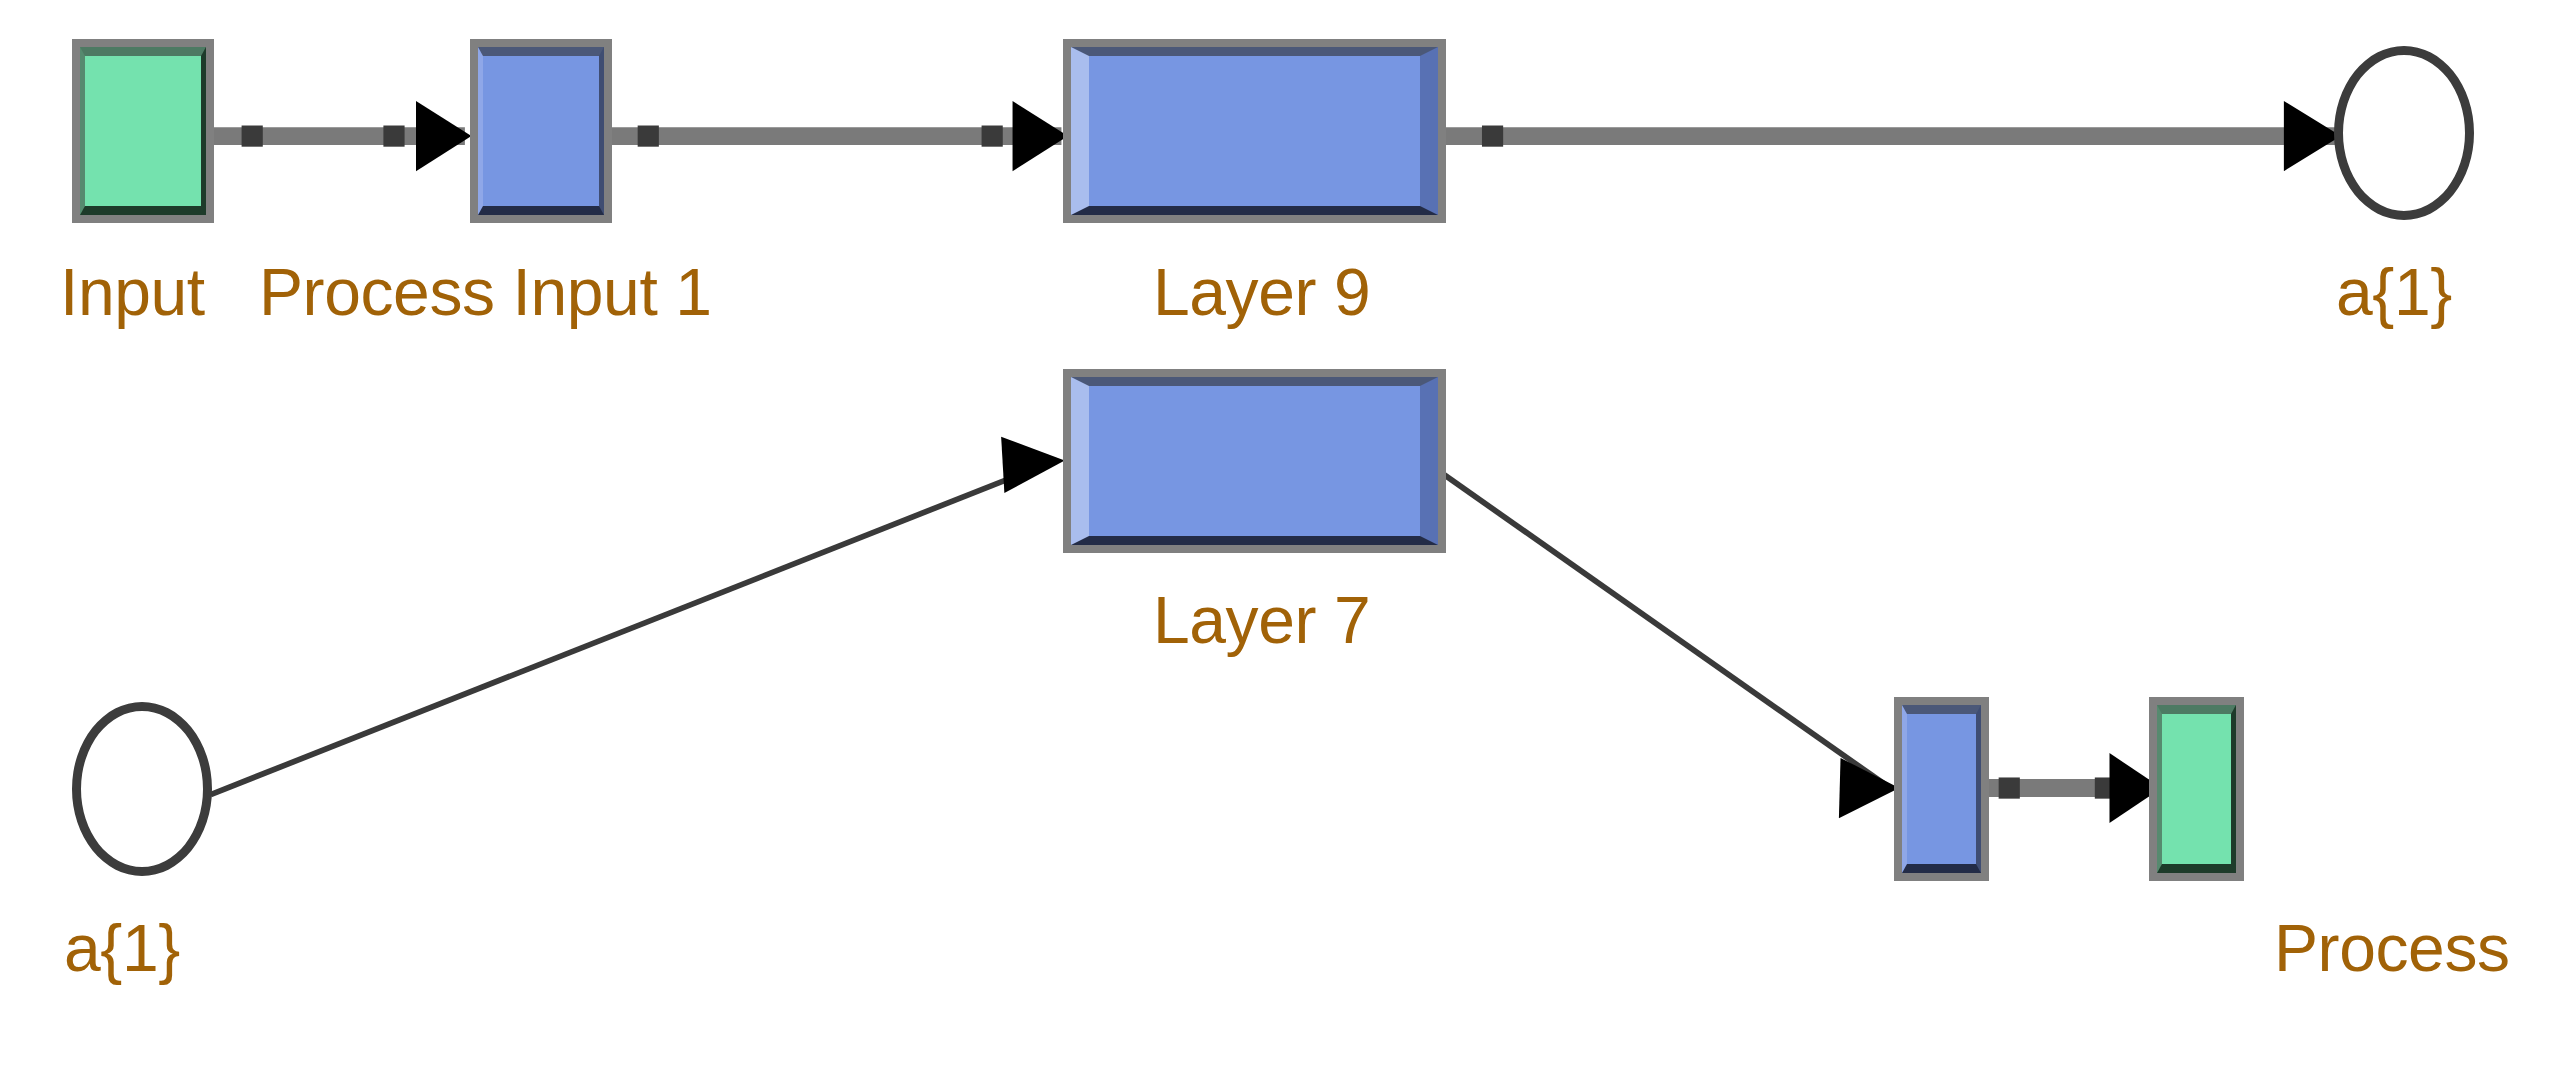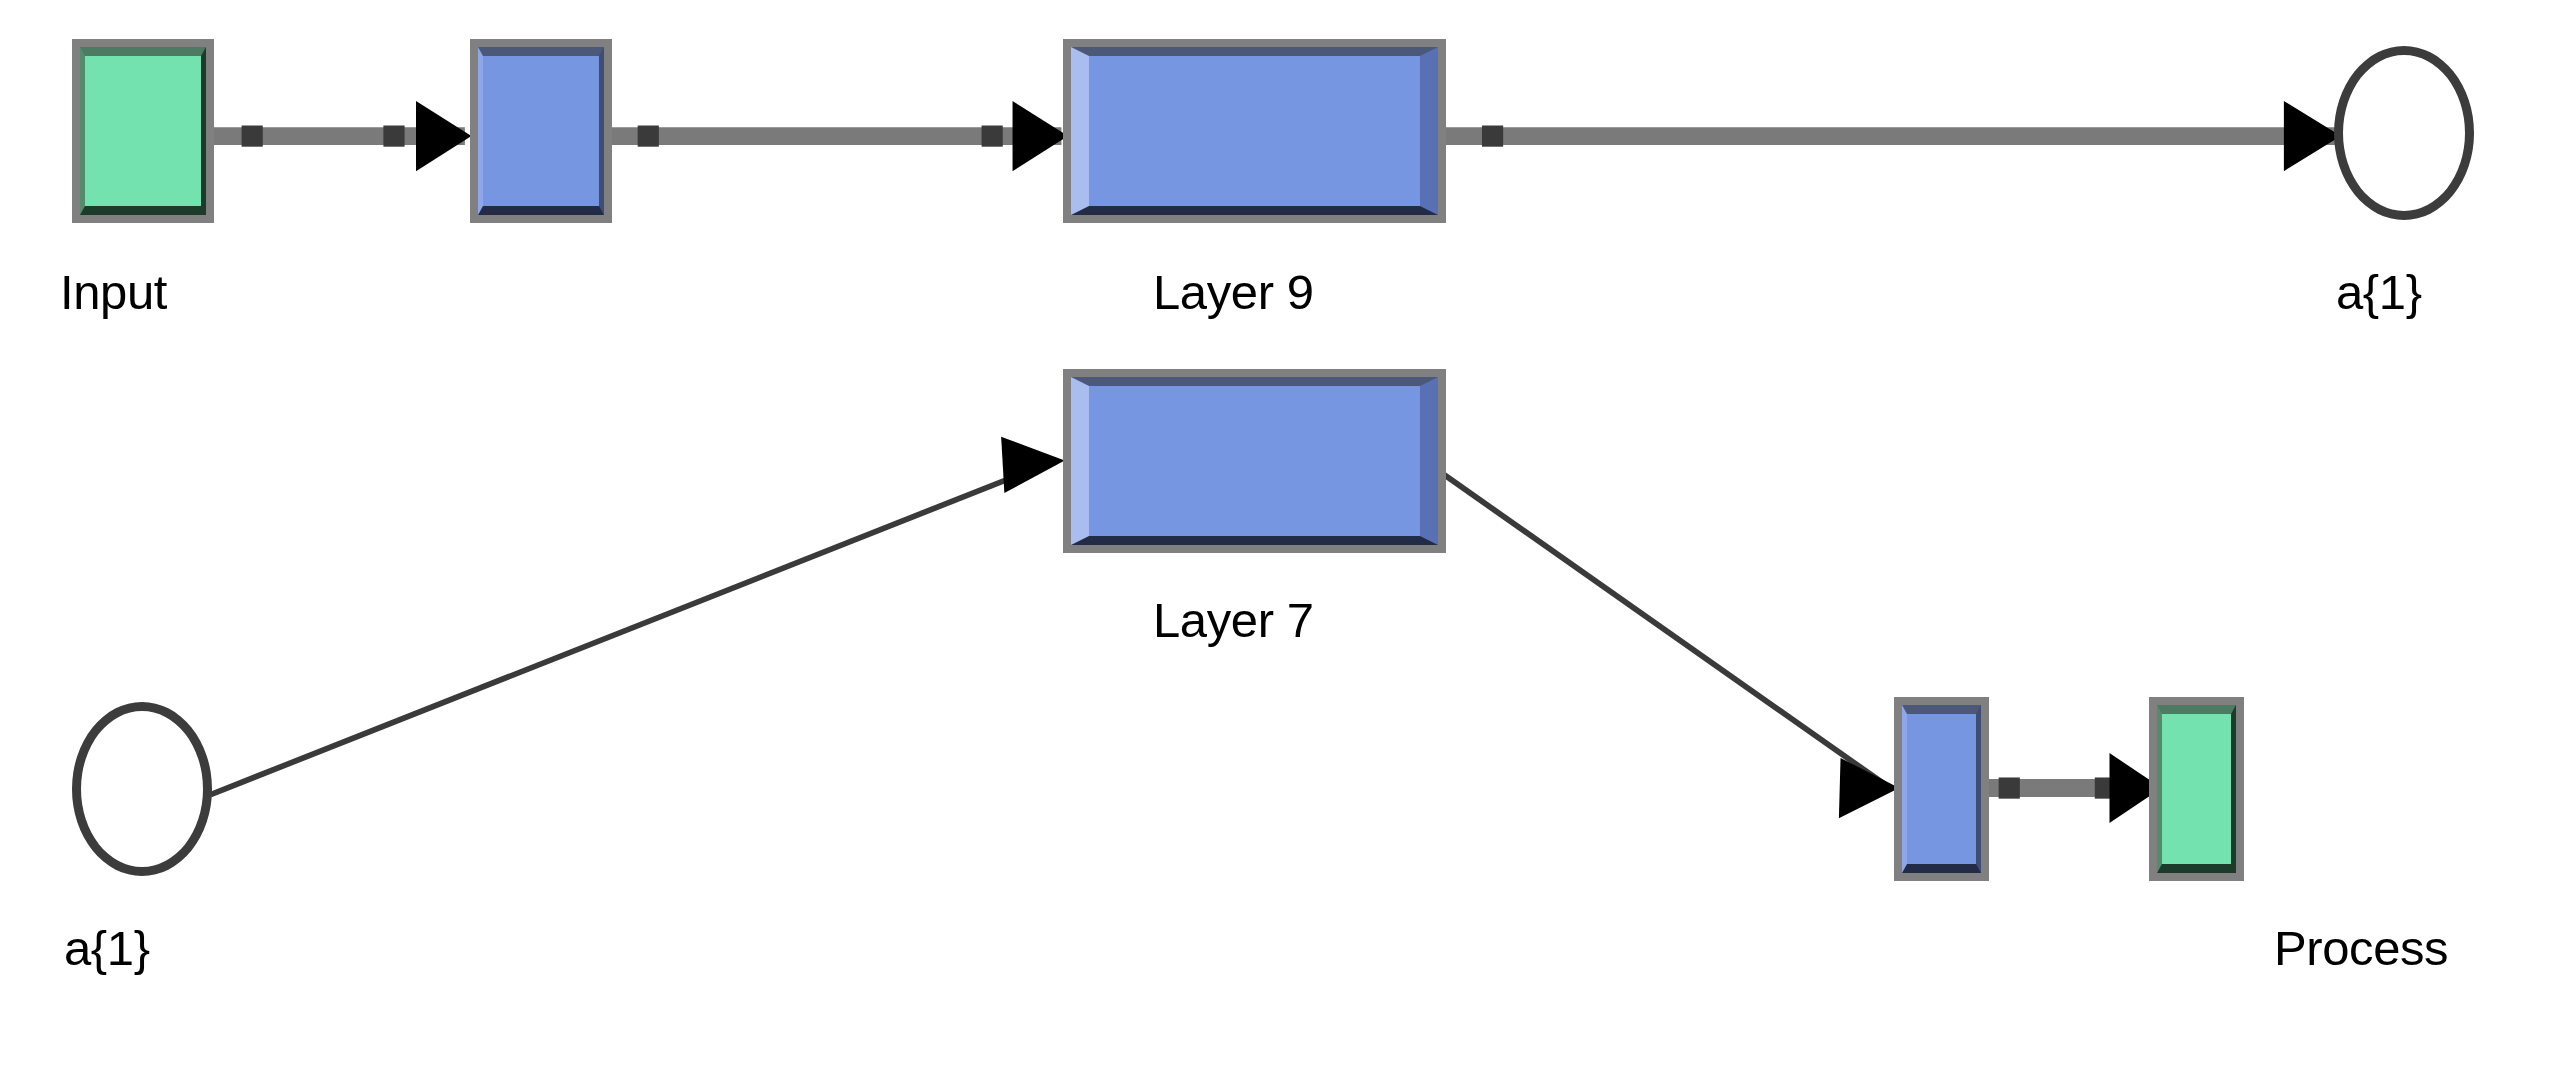--- a/index.html
+++ b/index.html
@@ -72,23 +72,23 @@
   }
   .node-circle {
     position: absolute;
     border: 9px solid #3c3c3c;
     border-radius: 50%;
     background: #ffffff;
     box-sizing: border-box;
   }
   .label {
     position: absolute;
-    color: #000000;
+    color: #a16207;
     font-family: "Liberation Sans", sans-serif;
-    font-size: 49px;
+    font-size: 66px;
     line-height: 60px;
     white-space: nowrap;
     letter-spacing: -0.4px;
   }
 </style>
 </head>
 <body>
 
 <div id="canvas">
 
@@ -137,20 +137,21 @@
       <div class="face face-green"></div>
     </div>
   </div>
   <div class="label" style="left:60px; top:262px;">Input</div>
 
   <div class="node block" style="left:470px; top:39px; width:142px; height:184px;">
     <div class="inner">
       <div class="face face-blue"></div>
     </div>
   </div>
+  <div class="label" style="left:259px; top:262px;">Process Input 1</div>
 
   <div class="node block" style="left:1063px; top:39px; width:383px; height:184px;">
     <div class="inner">
       <div class="face face-blue-wide"></div>
     </div>
   </div>
   <div class="label" style="left:1153px; top:262px;">Layer 9</div>
 
   <div class="node-circle" style="left:2334px; top:46px; width:140px; height:174px;"></div>
   <div class="label" style="left:2336px; top:262px;">a{1}</div>

